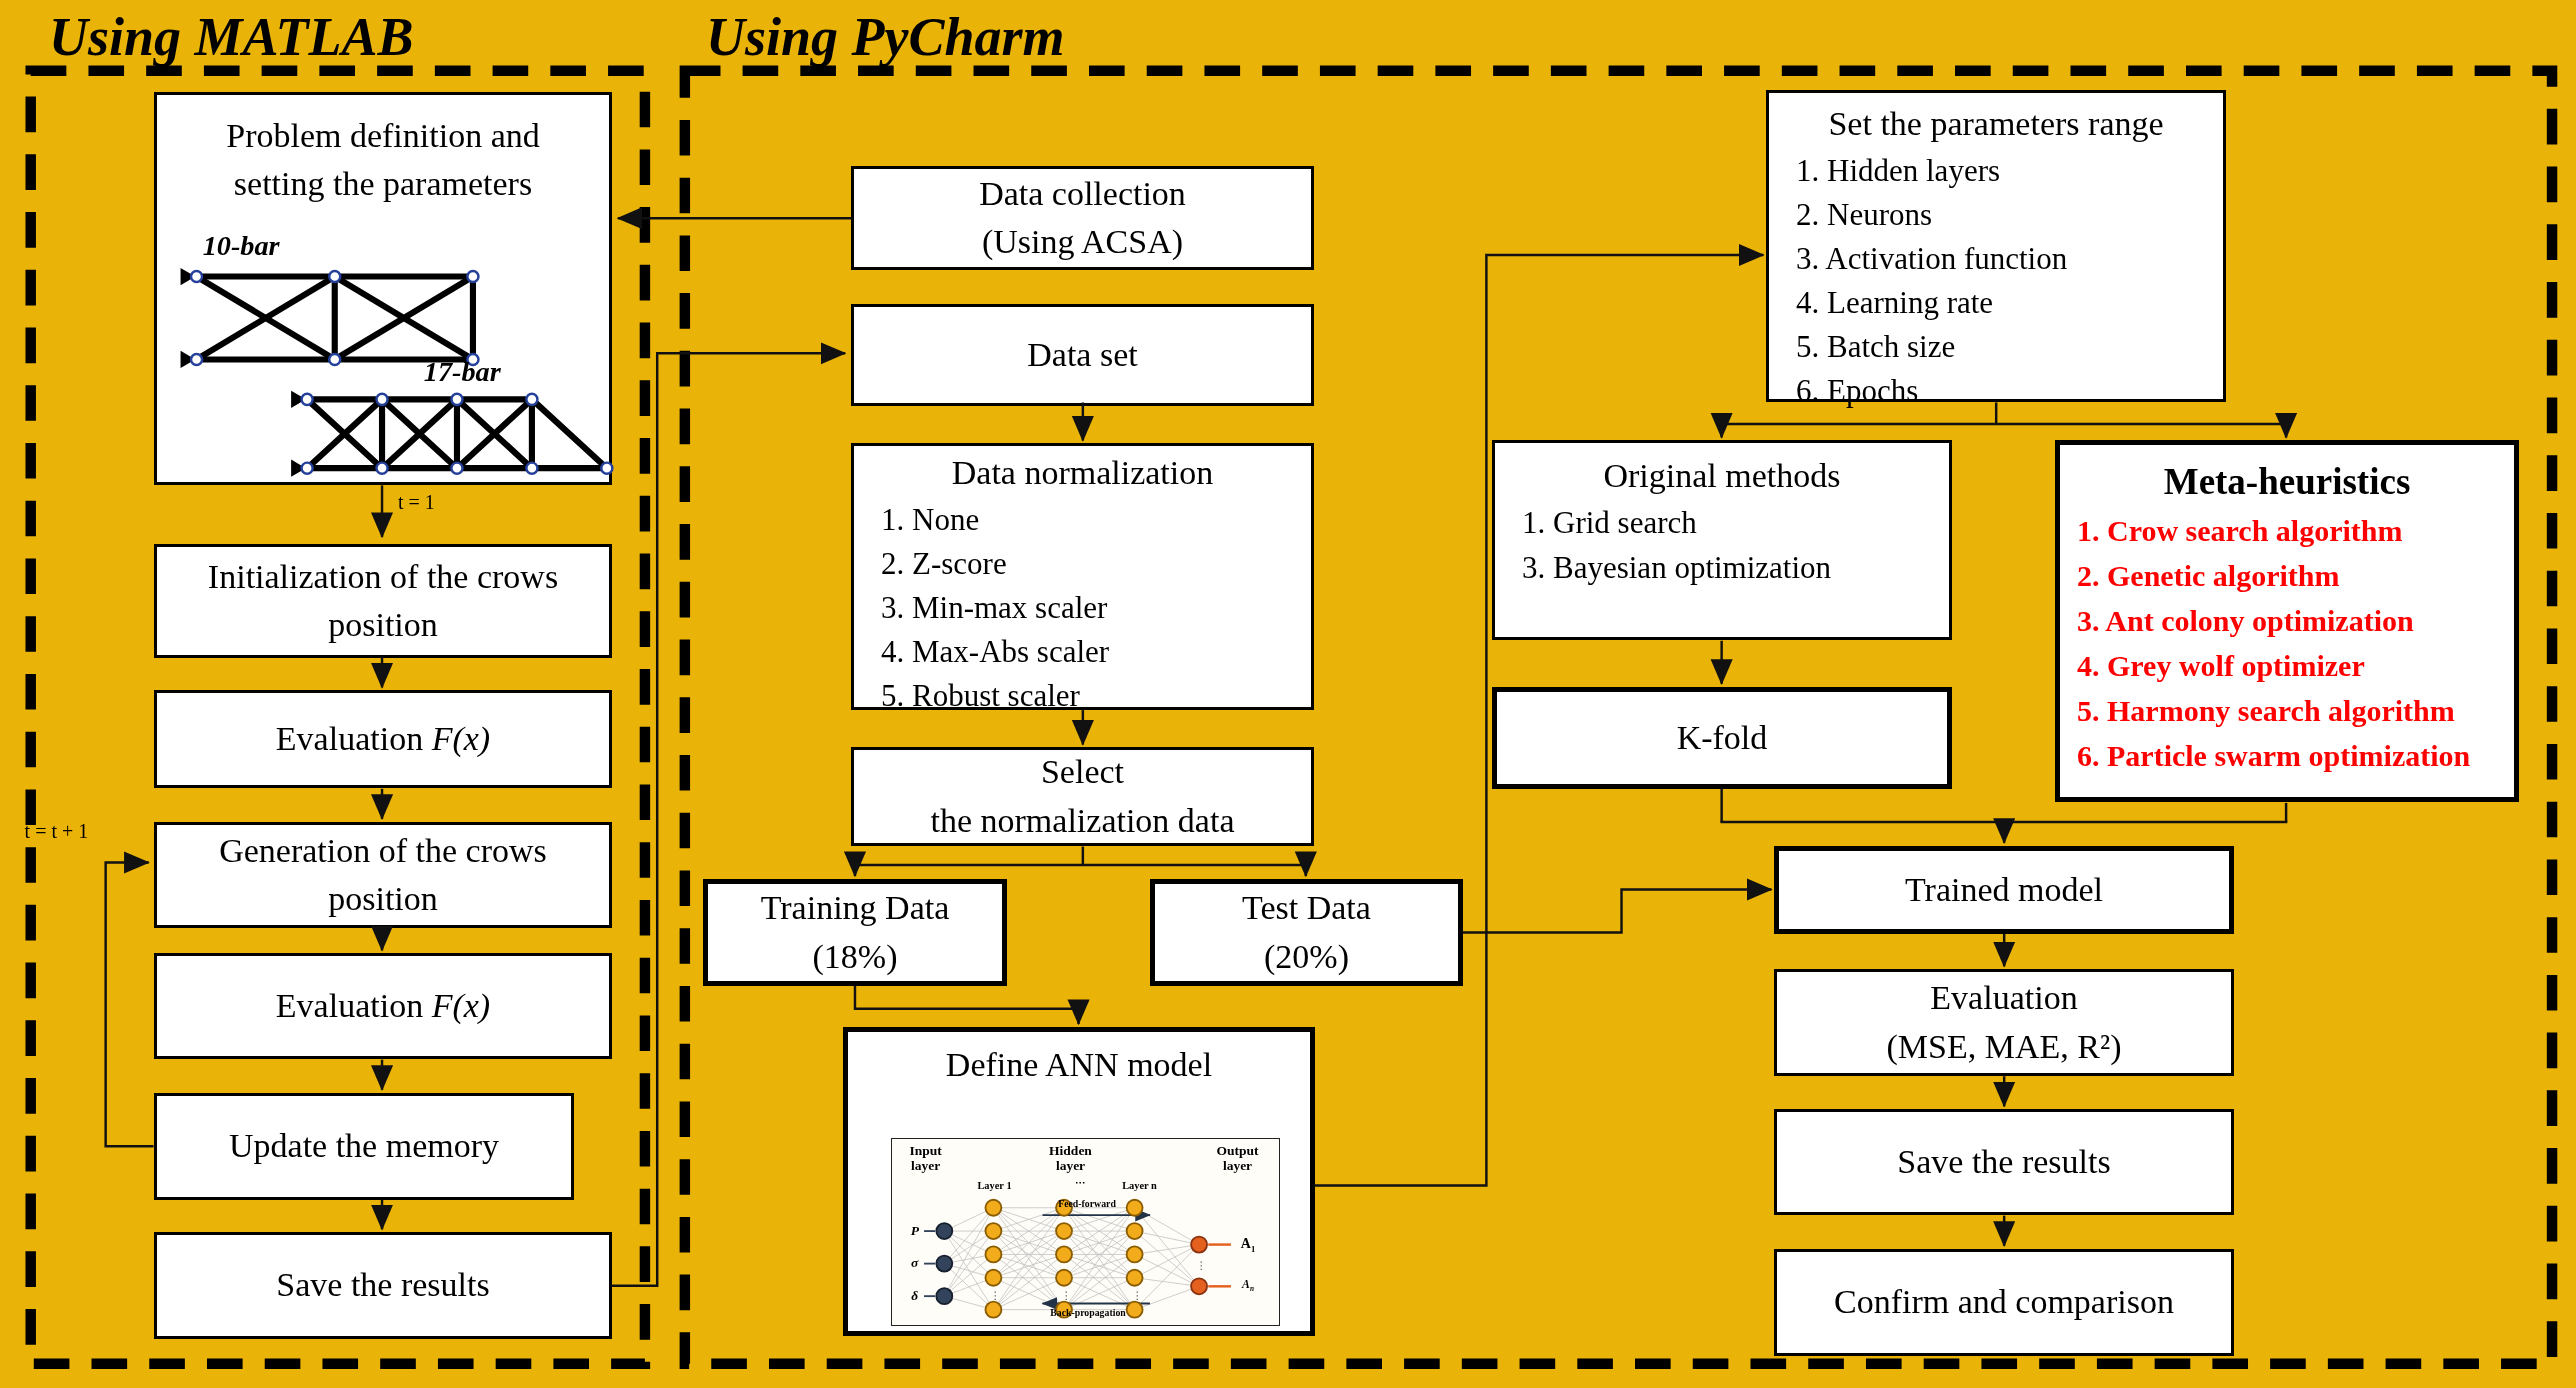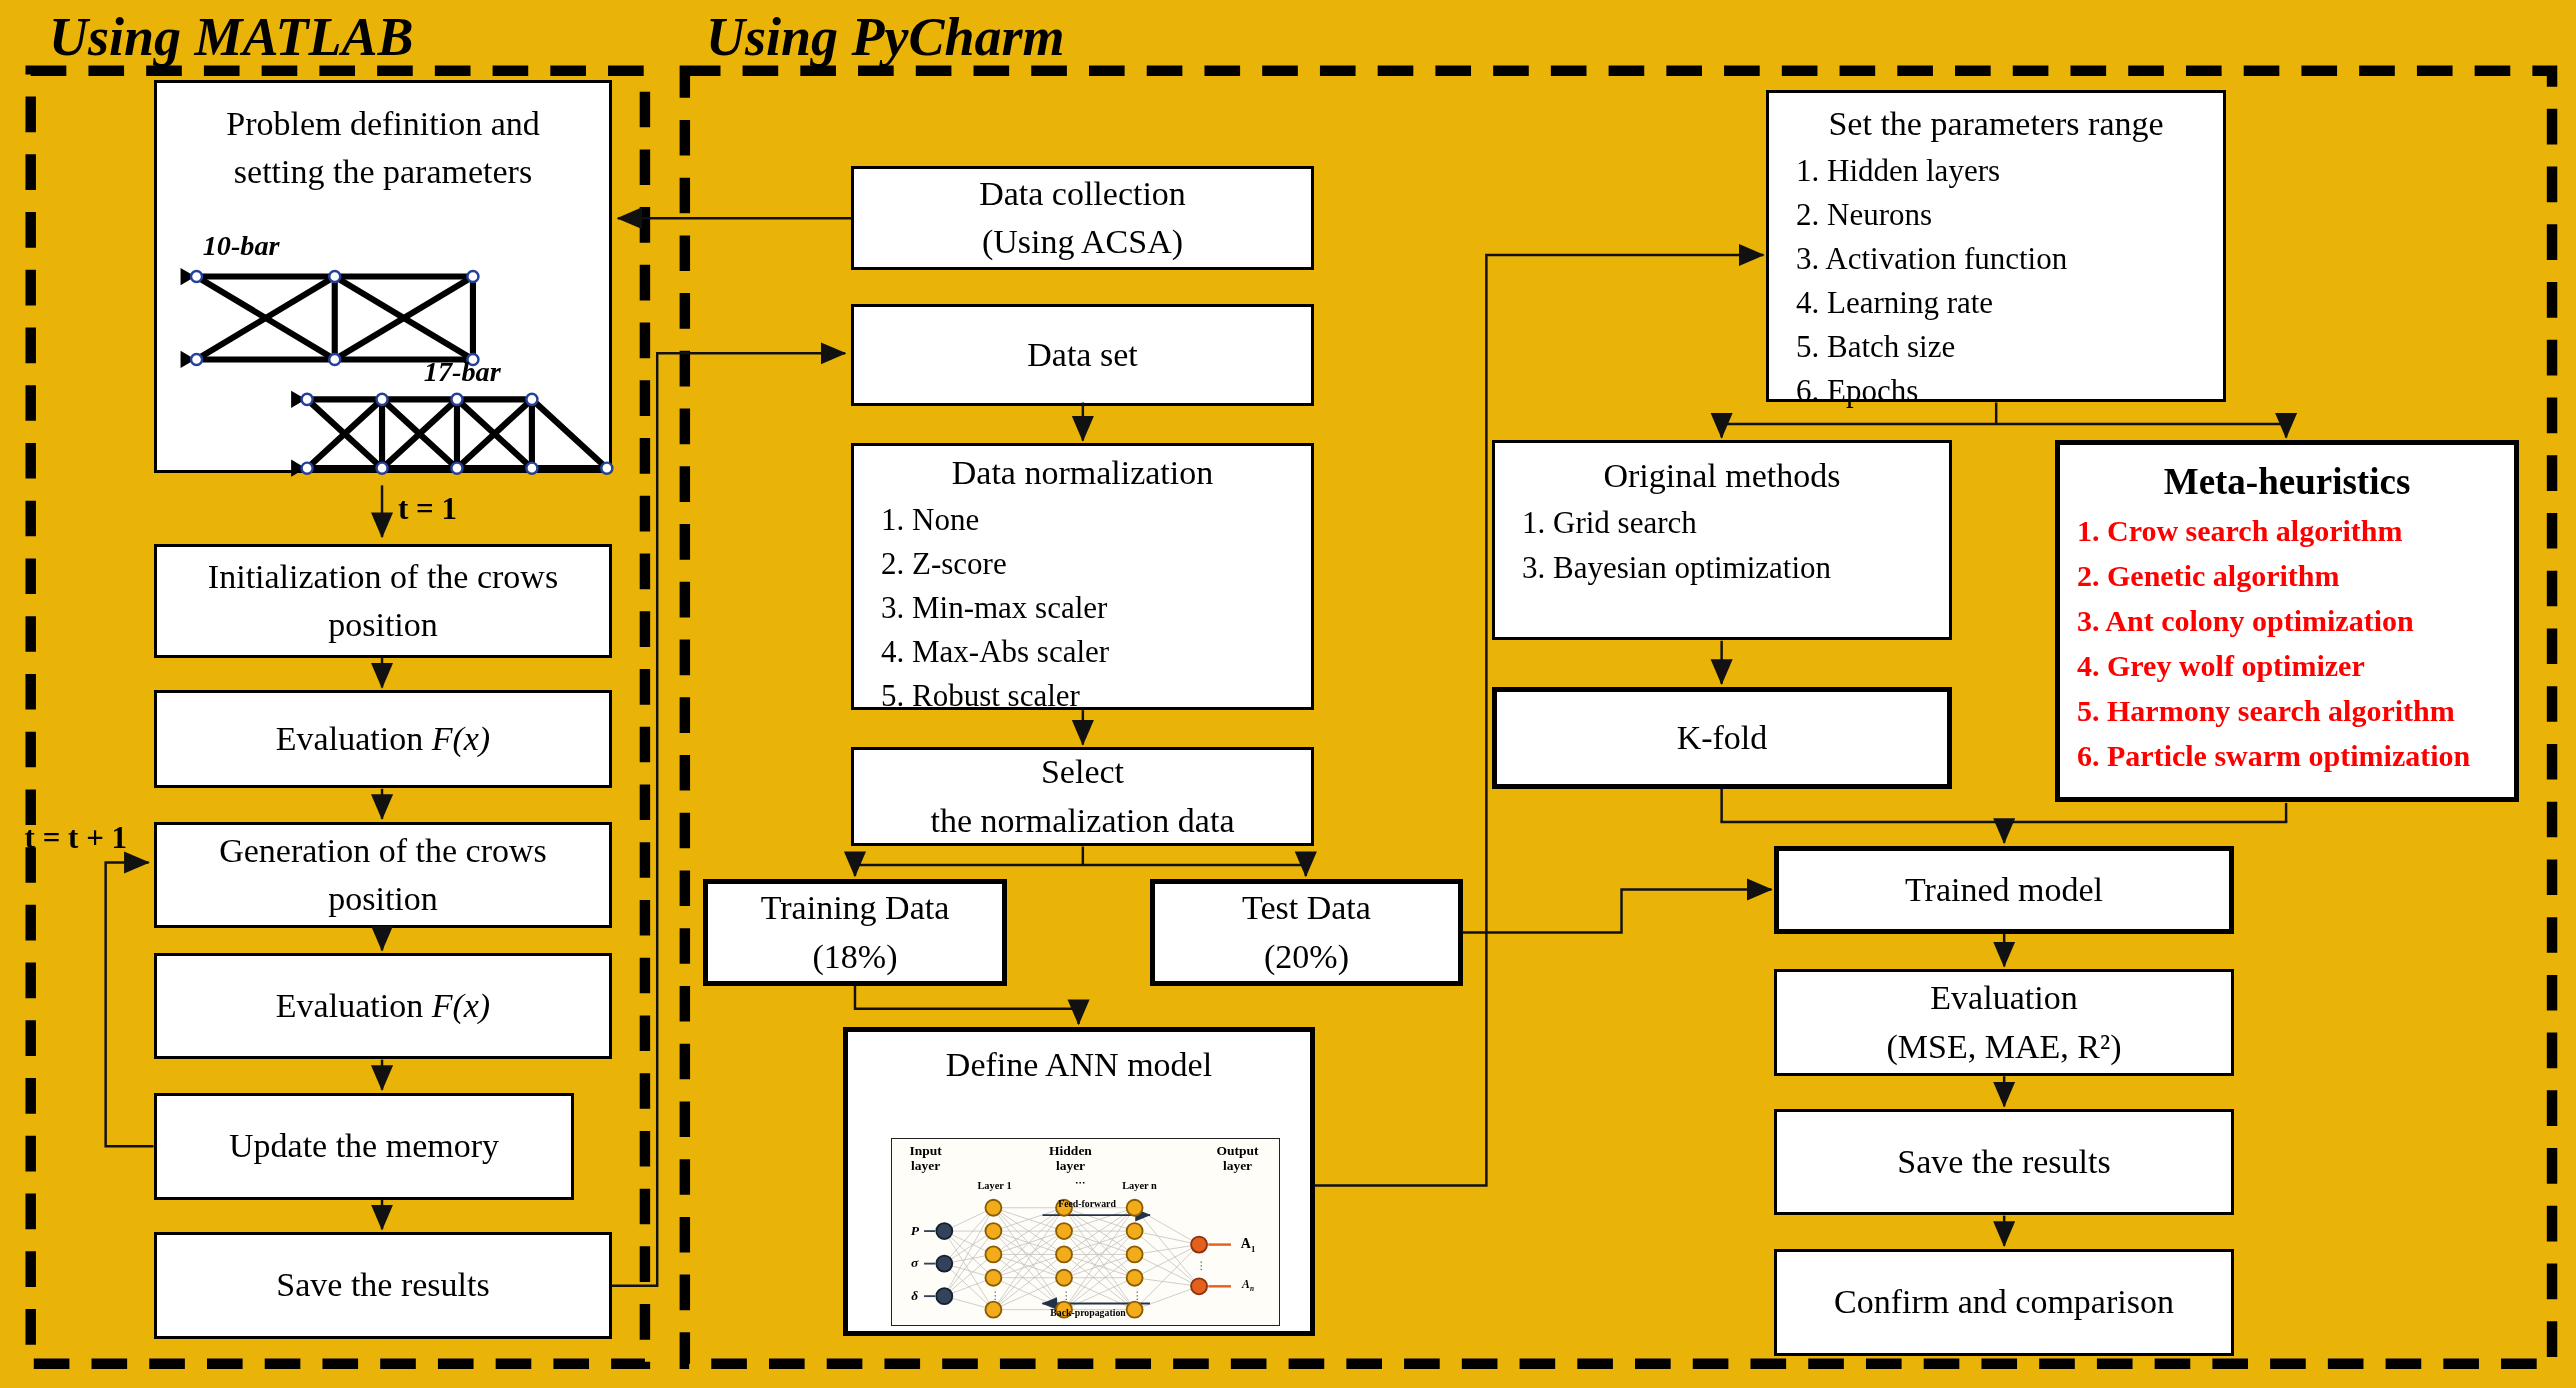--- a/index.html
+++ b/index.html
@@ -9,21 +9,21 @@
   .box{position:absolute;border:3.7px solid #000;background:#fff;box-sizing:border-box;
        display:flex;flex-direction:column;align-items:center;justify-content:center;
        text-align:center;font-size:34px;line-height:1.42;z-index:1;}
   .box.thick{border-width:5.5px;}
   .box.list{justify-content:flex-start;padding-top:6.1px;}
   .ltitle{width:100%;text-align:center;font-size:34px;line-height:1.25;margin-bottom:3.7px;}
   .ltitle.bold{font-weight:bold;font-size:37px;}
   .litems{width:100%;text-align:left;padding-left:27px;box-sizing:border-box;}
   .litem{font-size:31px;line-height:1.42;}
   .litem.red{color:#fe0000;font-weight:bold;font-size:30px;line-height:1.5;}
-  .slabel{position:absolute;font-size:31px;white-space:nowrap;z-index:2;font-weight:bold;}
+  .slabel{position:absolute;font-size:20px;white-space:nowrap;z-index:2;}
   #overlay{position:absolute;left:0;top:0;width:2576px;height:1389px;z-index:3;pointer-events:none;}
   
   #ann-panel{position:absolute;left:891px;top:1138px;width:387px;height:186px;
              border:1.8px solid #222;background:#fffdf8;z-index:2;}
   #ann-panel .plbl{position:absolute;font-size:13.5px;font-weight:bold;line-height:1.15;text-align:center;}
   #ann-panel .plbl.small{font-size:10.4px;font-weight:bold;}
   #ann-panel .plbl.tiny{font-size:9.8px;}
   #ann-net{position:absolute;left:0;top:0;width:387px;height:186px;}
   #ann-net line.net{stroke:#bdbdbd;stroke-width:1.2;}
   #ann-net circle.nin{fill:#33435c;stroke:#161f2e;stroke-width:3;}
@@ -33,21 +33,21 @@
   sub{font-size:0.62em;}
 </style>
 </head>
 <body>
 
 <div id="canvas">
 
   <div class="hdr" style="left:49px;top:6.1px;">Using MATLAB</div>
   <div class="hdr" style="left:706px;top:6.1px;">Using PyCharm</div>
 
-  <div class="box" style="left:154px;top:80px;width:458px;height:393px;justify-content:flex-start;padding-top:17px;">
+  <div class="box" style="left:154px;top:92px;width:458px;height:393px;justify-content:flex-start;padding-top:17px;">
     <span>Problem definition and</span>
     <span>setting the parameters</span>
   </div>
 
   <div class="slabel" style="left:398px;top:491px;">t = 1</div>
 
   <div class="box" style="left:154px;top:544px;width:458px;height:114px;padding:0 34px;">
     <span>Initialization of the crows position</span>
   </div>
 

